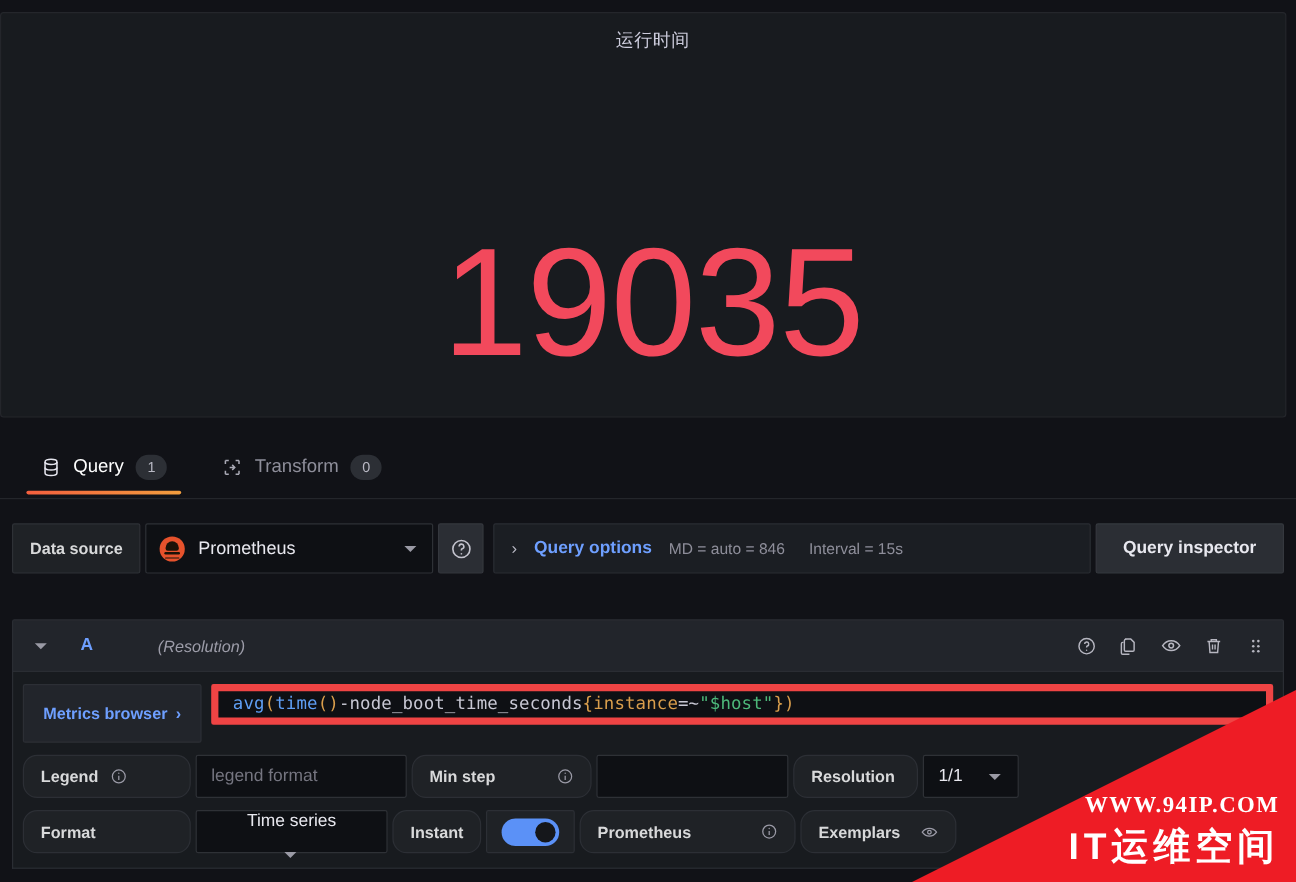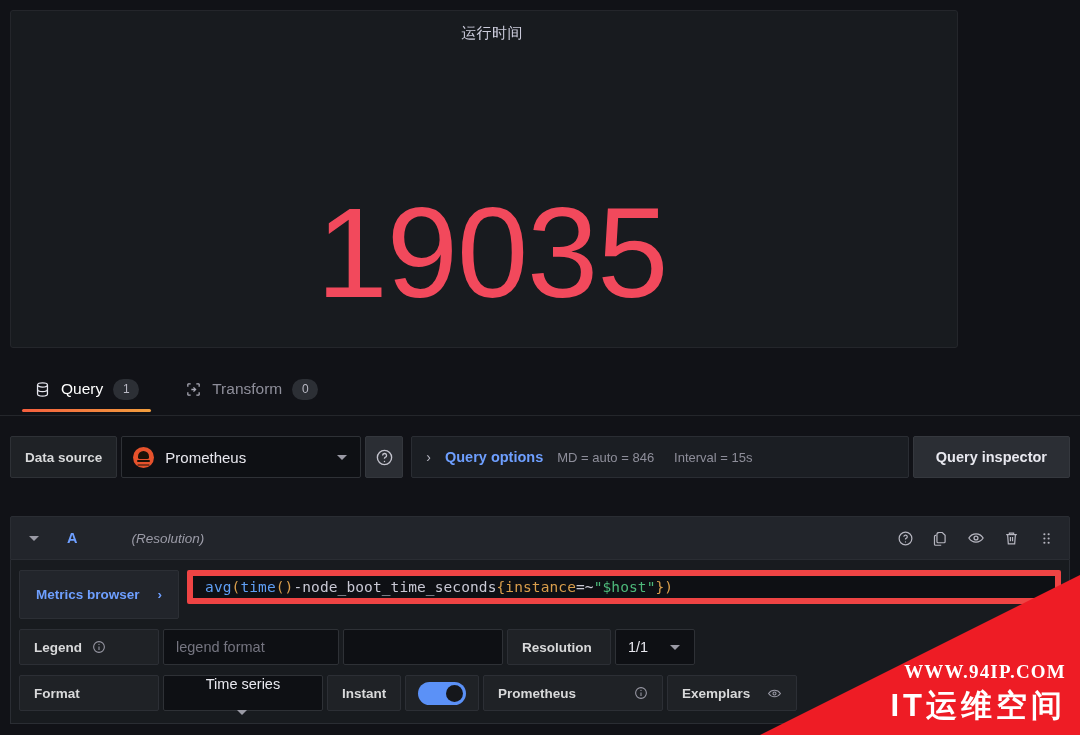--- a/index.html
+++ b/index.html
@@ -15,23 +15,23 @@
   #app {
     position: relative;
     width: 1080px;
     height: 735px;
     background: #111217;
   }
 
   
   .panel {
     position: absolute;
-    left: 10px;
+    left: 0;
     top: 10px;
-    width: 948px;
+    width: 1072px;
     height: 338px;
     background: #181b1f;
     border: 1px solid #24262b;
     border-radius: 3px;
     overflow: hidden;
     padding-left: 16px;
   }
   .panel-title {
     text-align: center;
     color: #ccccdc;
@@ -277,21 +277,21 @@
     display: flex;
     gap: 8px;
     align-items: stretch;
   }
   .metrics-browser {
     background: #22252b;
     border: 1px solid #2c2f35;
     border-radius: 2px;
     display: flex;
     align-items: center;
-    gap: 18px;
+    gap: 7px;
     padding: 16px 16px;
     color: #6e9fff;
     font-size: 13.5px;
     font-weight: bold;
     white-space: nowrap;
     cursor: pointer;
   }
   .expr-field {
     flex: 1;
     background: #0e1014;
@@ -316,21 +316,21 @@
 
   .opt-row {
     display: flex;
     align-items: stretch;
     gap: 4px;
     margin-top: 10px;
   }
   .opt-label {
     background: #1f2226;
     border: 1px solid #2c2f35;
-    border-radius: 2px;
+    border-radius: 12px;
     height: 36px;
     display: flex;
     align-items: center;
     gap: 10px;
     padding: 0 14px;
     color: #d8d9da;
     font-size: 13.5px;
     font-weight: bold;
     white-space: nowrap;
   }
@@ -567,20 +567,30 @@
           <span>Legend</span>
           <span class="info-ico">
             <svg viewBox="0 0 24 24" width="14" height="14" fill="none" stroke="currentColor" stroke-width="1.8">
               <circle cx="12" cy="12" r="9.2"></circle>
                 <path d="M12 11v6"></path>
                 <circle cx="12" cy="7.6" r="1" fill="currentColor" stroke="none"></circle>
             </svg>
           </span>
         </div>
         <input class="opt-input" style="width: 176px;" placeholder="legend format">
+        <div class="opt-label" style="width:150px;">
+          <span>Min step</span>
+          <span class="info-ico" style="margin-left:auto;">
+            <svg viewBox="0 0 24 24" width="14" height="14" fill="none" stroke="currentColor" stroke-width="1.8">
+              <circle cx="12" cy="12" r="9.2"></circle>
+                <path d="M12 11v6"></path>
+                <circle cx="12" cy="7.6" r="1" fill="currentColor" stroke="none"></circle>
+            </svg>
+          </span>
+        </div>
         <input class="opt-input" style="width: 160px;" placeholder="">
         <div class="opt-label" style="width:104px;">
           <span>Resolution</span>
         </div>
         <div class="opt-select" style="width:80px;">
           <span>1/1</span>
           <span class="chev"></span>
         </div>
       </div>
 

